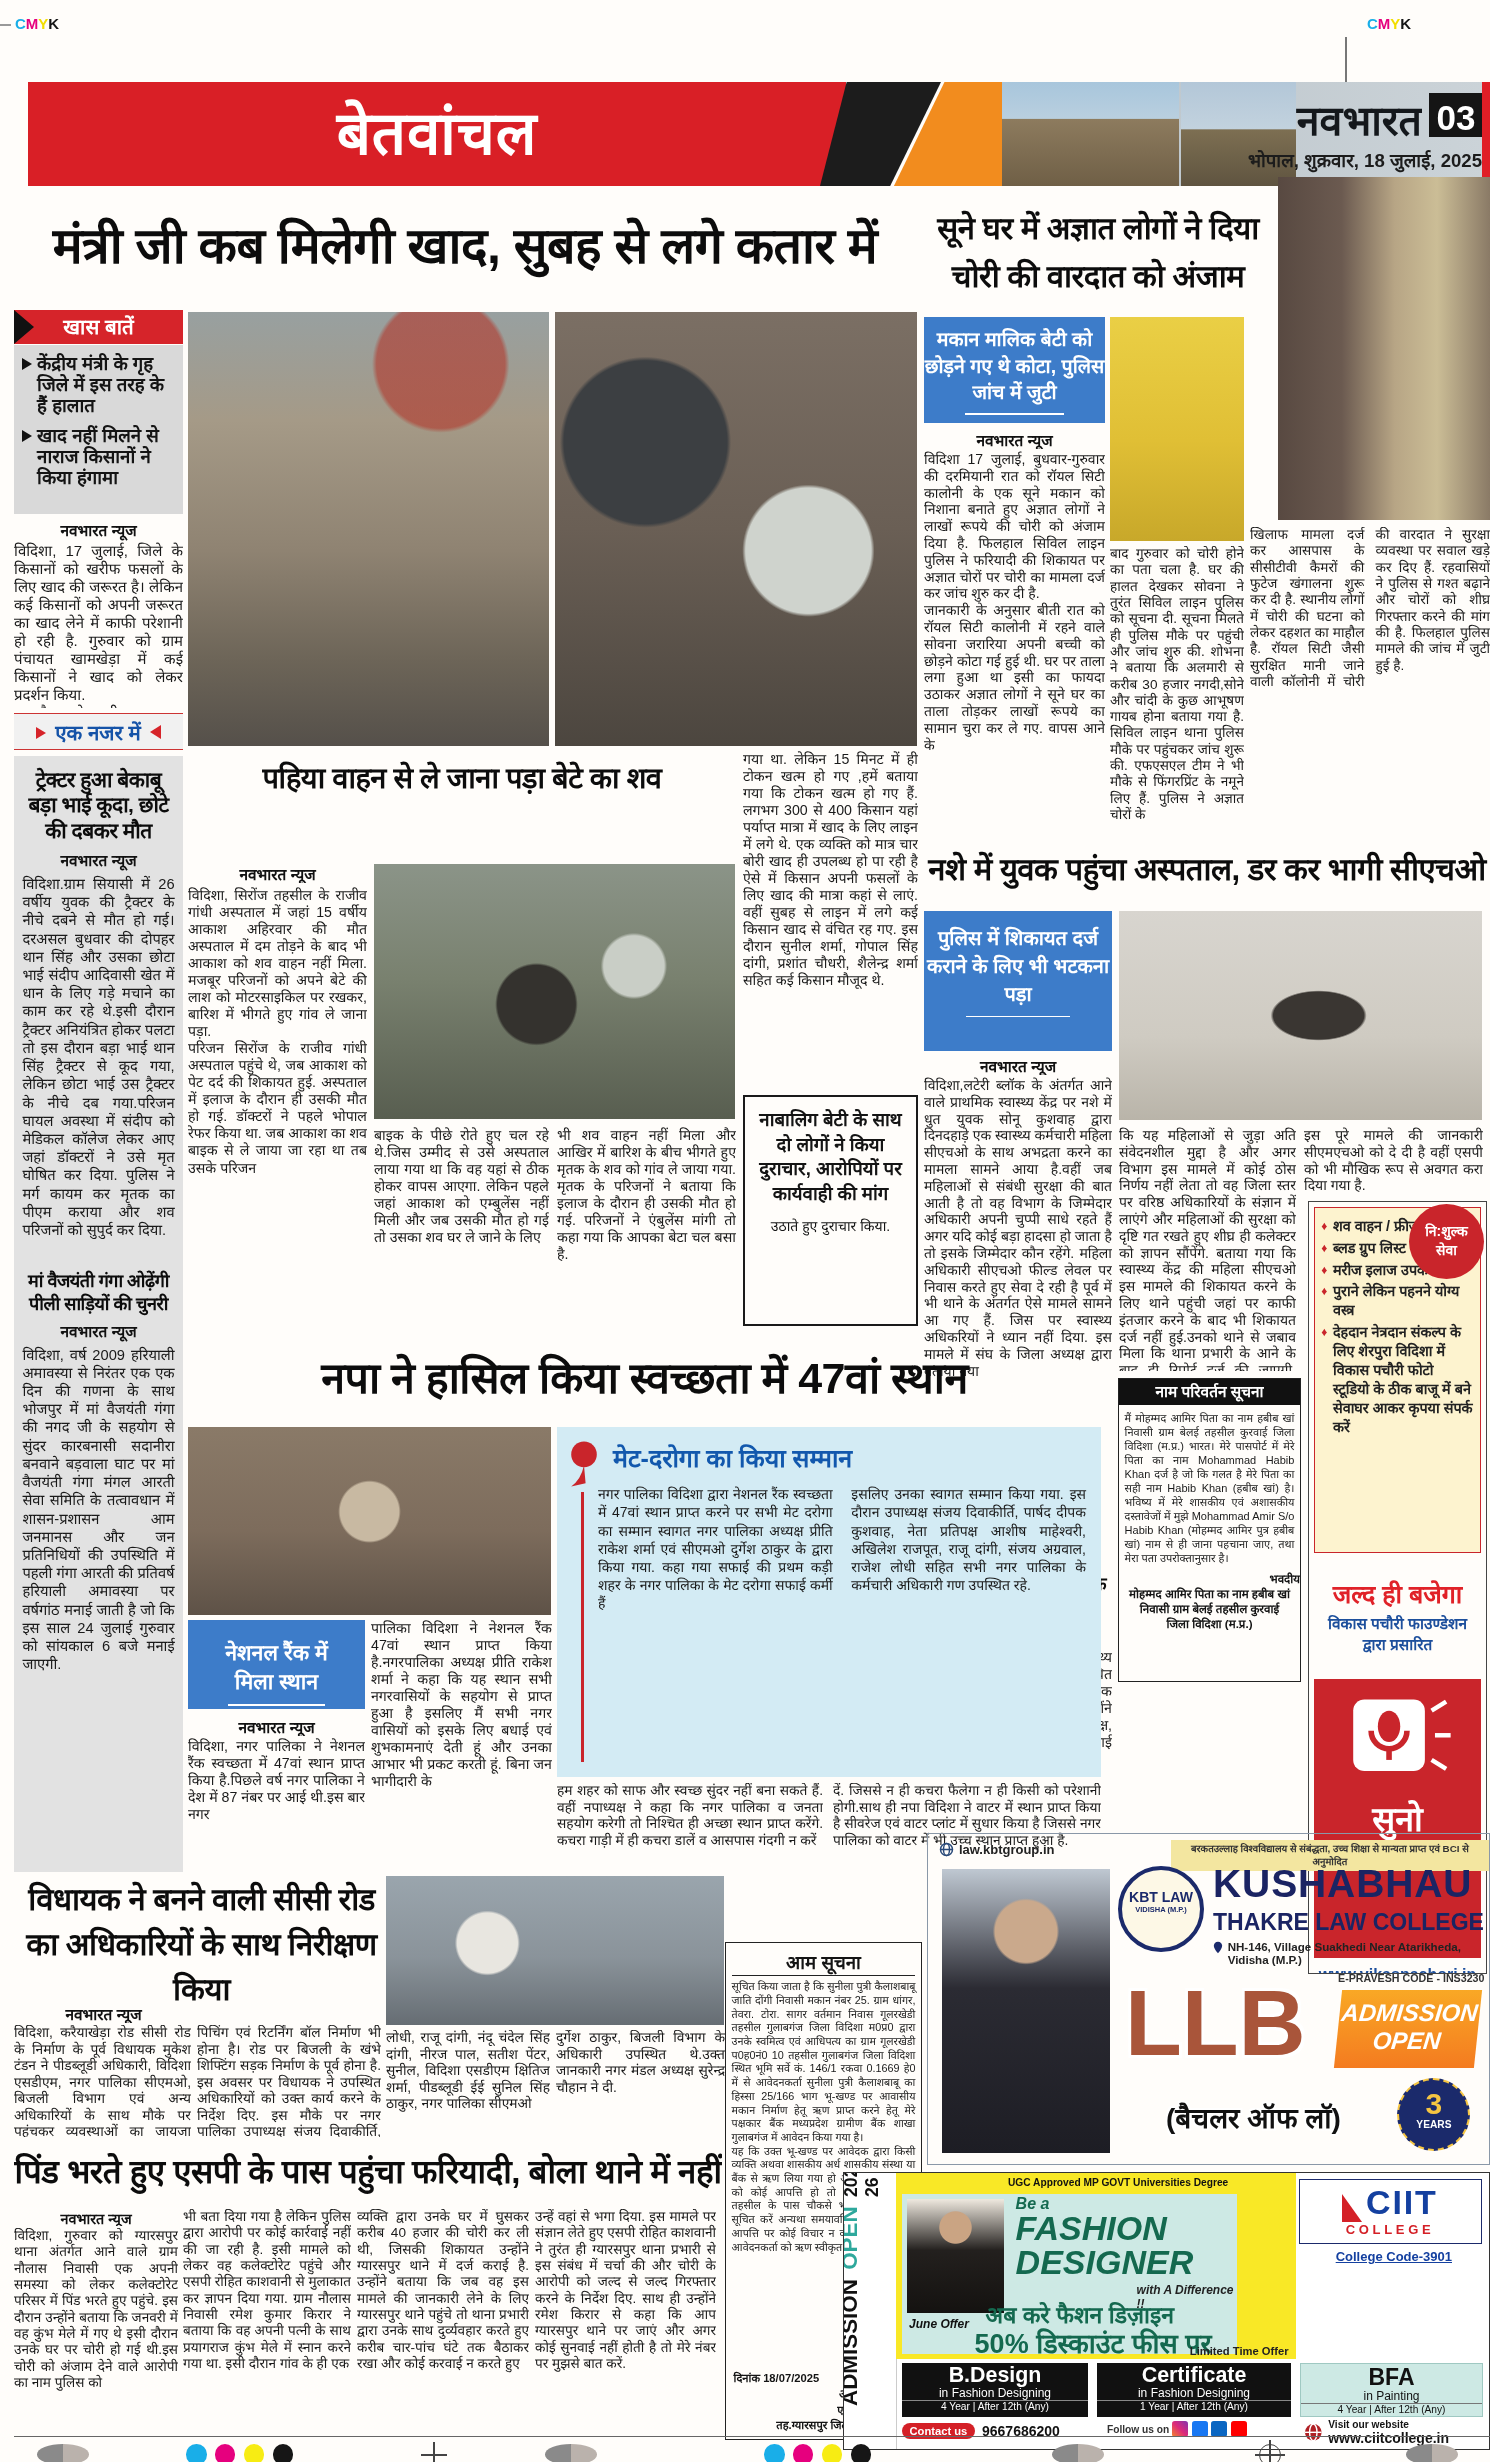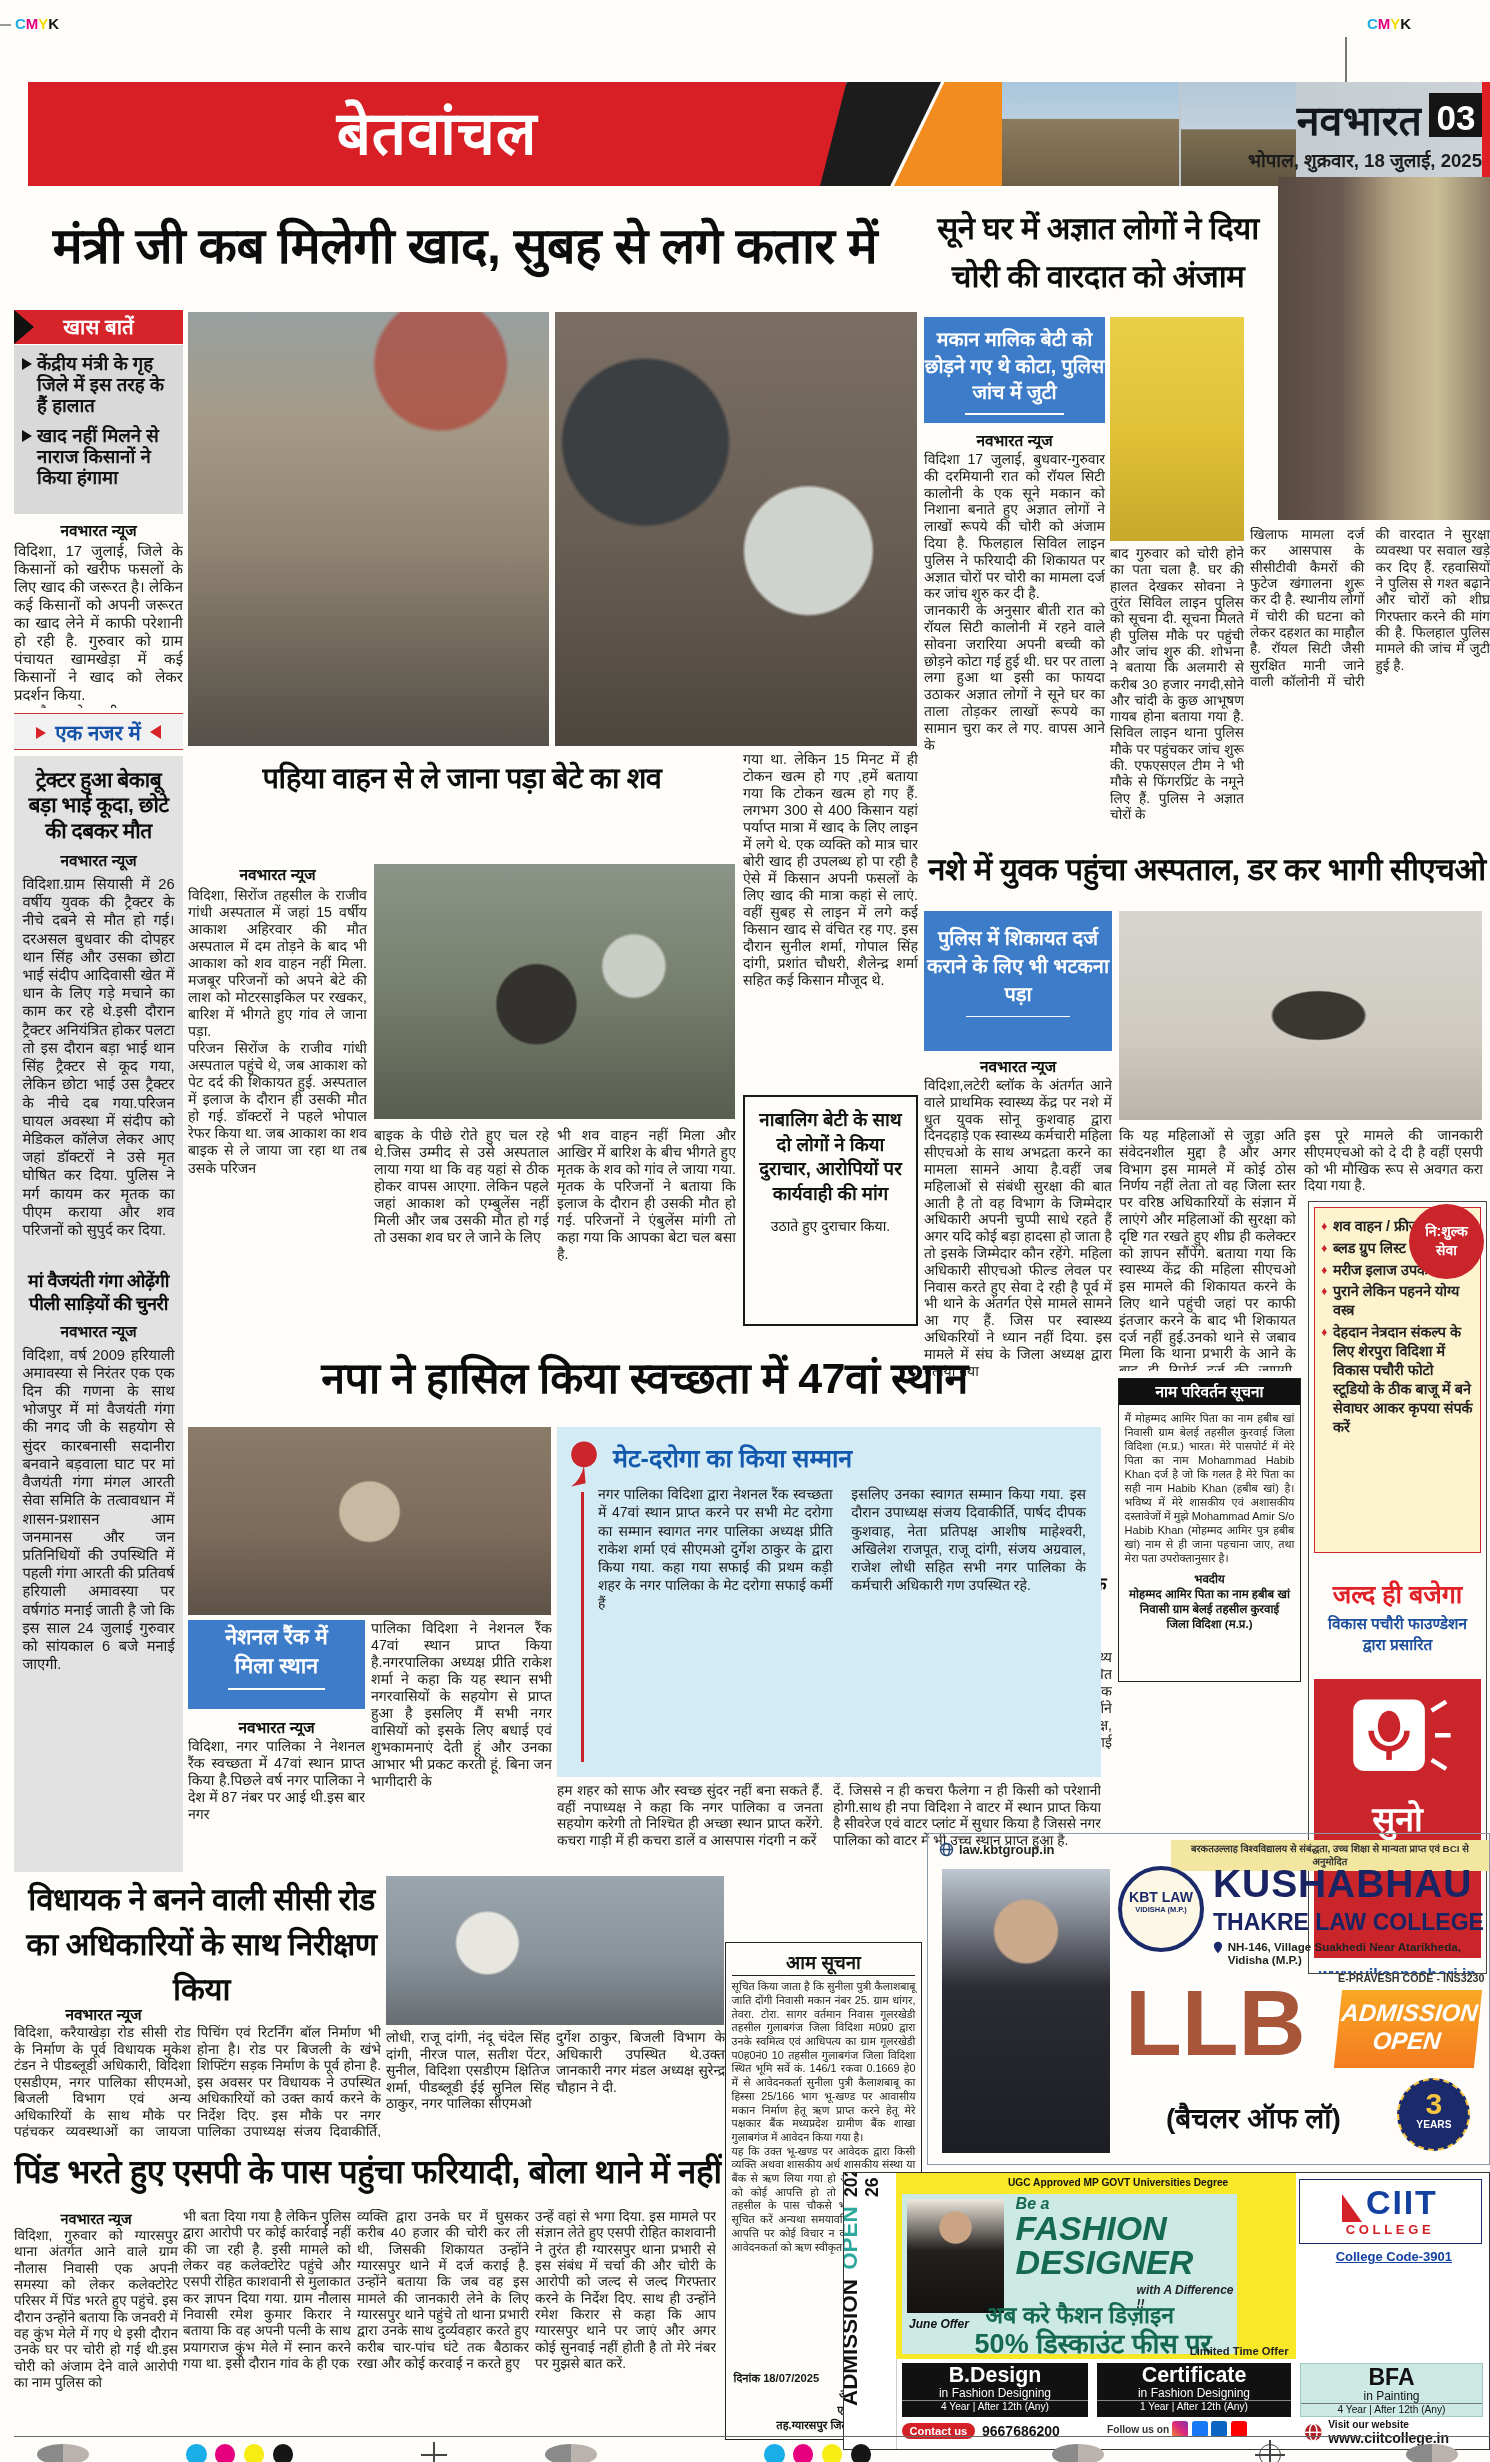--- a/index.html
+++ b/index.html
@@ -142,21 +142,21 @@
 
   <div class="abs" style="left:924px;top:1550px;width:188px;height:272px">
     <div class="hl" style="font-size:18px;line-height:1.3">सीएमएचओ ने ग्यारसपुर स्वास्थ्य केंद्र का किया औचक निरीक्षण</div>
     <div class="byl" style="margin-top:3.7px">नवभारत न्यूज</div>
     <div class="j" style="margin-top:3.7px">ग्यारसपुर, मुख्य चिकित्सा एवं स्वास्थ्य अधिकारी ने ग्यारसपुर स्थित सामुदायिक स्वास्थ्य केंद्र का औचक निरीक्षण किया. इस दौरान उन्होंने विभिन्न विभागों, दवा वितरण कक्ष, लैब, प्रसूति वार्ड एवं साफ-सफाई व्यवस्था का जायजा लिया.</div>
   </div>
 
   <div class="abs" style="left:1118px;top:1378px;width:183px;height:304px;border:1.9px solid #222">
     <div style="background:#111;color:#fff;font-weight:800;font-size:15.4px;text-align:center;line-height:26px">नाम परिवर्तन सूचना</div>
     <div class="j" style="font-size:11px;line-height:1.28;padding:5.6px">मैं मोहम्मद आमिर पिता का नाम हबीब खां निवासी ग्राम बेलई तहसील कुरवाई जिला विदिशा (म.प्र.) भारत। मेरे पासपोर्ट में मेरे पिता का नाम Mohammad Habib Khan दर्ज है जो कि गलत है मेरे पिता का सही नाम Habib Khan (हबीब खां) है। भविष्य में मेरे शासकीय एवं अशासकीय दस्तावेजों में मुझे Mohammad Amir S/o Habib Khan (मोहम्मद आमिर पुत्र हबीब खां) नाम से ही जाना पहचाना जाए, तथा मेरा पता उपरोक्तानुसार है।</div>
-    <div style="text-align:center;font-weight:bold;font-size:11.6px">भवदीय</div>
+    <div style="text-align:right;font-weight:bold;font-size:11.6px">भवदीय</div>
     <div style="text-align:center;font-weight:bold;font-size:11.6px">मोहम्मद आमिर पिता का नाम हबीब खां</div>
     <div style="text-align:center;font-weight:bold;font-size:11.6px">निवासी ग्राम बेलई तहसील कुरवाई</div>
     <div style="text-align:center;font-weight:bold;font-size:11.6px">जिला विदिशा (म.प्र.)</div>
   </div>
 
   <div class="abs" style="left:1308px;top:1201px;width:179px;height:773px;border:1.9px solid #444;padding:4.7px">
     <div style="position:relative;border:1.9px solid #c9252b;background:#fdf3cf;padding:9.3px 6.5px;height:346px;box-sizing:border-box">
       <div style="position:absolute;right:-3.7px;top:-3.7px;width:75px;height:75px;border-radius:50%;background:#c9252b;color:#fff;text-align:center;font-weight:800;padding-top:17px;box-sizing:border-box">
         <div style="font-size:14px">नि:शुल्क</div>
         <div style="font-size:14px">सेवा</div>
@@ -208,21 +208,21 @@
       <circle cx="20" cy="18" r="16" fill="#c9252b"></circle>
         <path d="M20 32 Q16 50 4 58 L22 54 Z" fill="#c9252b"></path>
     </svg>
     <div style="position:absolute;left:24px;top:65px;width:2.8px;height:270px;background:#c9252b"></div>
     <div style="color:#1258ad;font-weight:800;font-size:25px;padding-left:41px">मेट-दरोगा का किया सम्मान</div>
     <div style="display:flex;gap:18.6px;margin-top:11.2px;padding-left:26px">
       <div class="j" style="width:50%;font-size:14px;line-height:1.3">नगर पालिका विदिशा द्वारा नेशनल रैंक स्वच्छता में 47वां स्थान प्राप्त करने पर सभी मेट दरोगा का सम्मान स्वागत नगर पालिका अध्यक्ष प्रीति राकेश शर्मा एवं सीएमओ दुर्गेश ठाकुर के द्वारा किया गया. कहा गया  सफाई की प्रथम कड़ी शहर के नगर पालिका के मेट दरोगा सफाई कर्मी हैं</div>
       <div class="j" style="width:50%;font-size:14px;line-height:1.3">इसलिए उनका स्वागत सम्मान किया गया. इस दौरान उपाध्यक्ष संजय दिवाकीर्ति, पार्षद दीपक कुशवाह, नेता प्रतिपक्ष आशीष माहेश्वरी, अखिलेश राजपूत, राजू दांगी, संजय अग्रवाल, राजेश लोधी सहित सभी नगर पालिका के कर्मचारी अधिकारी गण उपस्थित रहे.</div>
     </div>
   </div>
-  <div class="abs bluebox" style="left:188px;top:1620px;width:177px;height:89px;padding-top:3px;font-size:21.4px;line-height:1.35">
+  <div class="abs bluebox" style="left:188px;top:1620px;width:177px;height:89px;padding-top:19px;font-size:21.4px;line-height:1.35">
     <div>नेशनल रैंक में</div>
     <div>मिला स्थान</div>
     <div class="rule"></div>
   </div>
   <div class="abs byl" style="left:188px;top:1717px;width:177px;height:18.6px">नवभारत न्यूज</div>
   <div class="abs j" style="left:188px;top:1738px;width:177px;height:134px">विदिशा, नगर पालिका ने नेशनल रैंक स्वच्छता में 47वां स्थान प्राप्त किया है.पिछले वर्ष नगर पालिका ने देश में 87 नंबर पर आई थी.इस बार नगर</div>
   <div class="abs j" style="left:371px;top:1620px;width:181px;height:251px">पालिका विदिशा ने नेशनल रैंक 47वां स्थान प्राप्त किया है.नगरपालिका अध्यक्ष प्रीति राकेश शर्मा ने कहा कि यह स्थान सभी नगरवासियों के सहयोग से प्राप्त हुआ है इसलिए मैं सभी नगर वासियों को इसके लिए बधाई एवं शुभकामनाएं देती हूं और उनका आभार भी प्रकट करती हूं. बिना जन भागीदारी के</div>
   <div class="abs j" style="left:557px;top:1783px;width:266px;height:89px;font-size:13.8px">हम शहर को साफ और स्वच्छ सुंदर नहीं बना सकते हैं. वहीं नपाध्यक्ष ने कहा कि नगर पालिका व जनता सहयोग करेगी तो निश्चित ही अच्छा स्थान प्राप्त करेंगे. कचरा गाड़ी में ही कचरा डालें व आसपास गंदगी न करें</div>
   <div class="abs j" style="left:833px;top:1783px;width:268px;height:89px;font-size:13.8px">दें. जिससे न ही कचरा फैलेगा न ही किसी को परेशानी होगी.साथ ही नपा विदिशा ने वाटर में स्थान प्राप्त किया है सीवरेज एवं वाटर प्लांट में सुधार किया है जिससे नगर पालिका को वाटर में भी उच्च स्थान प्राप्त हुआ है.</div>
 

